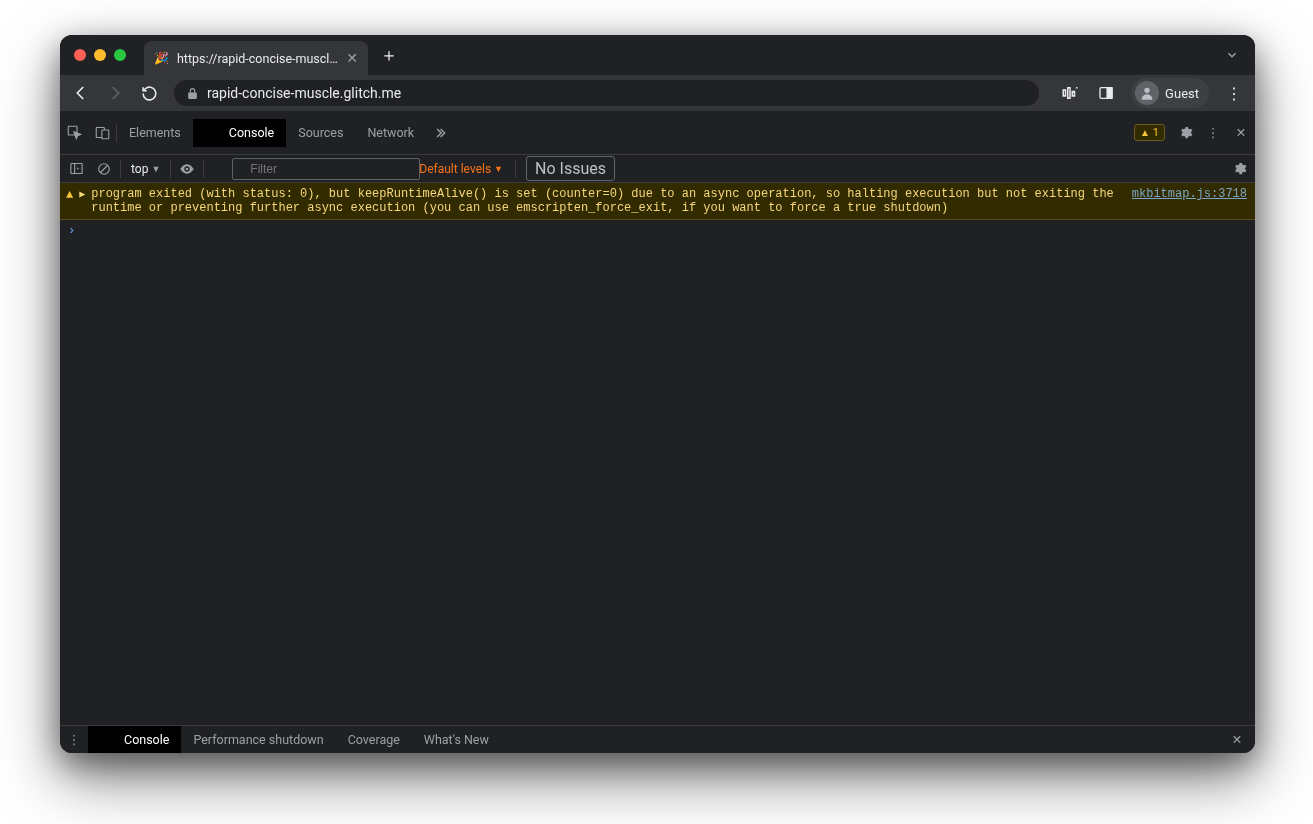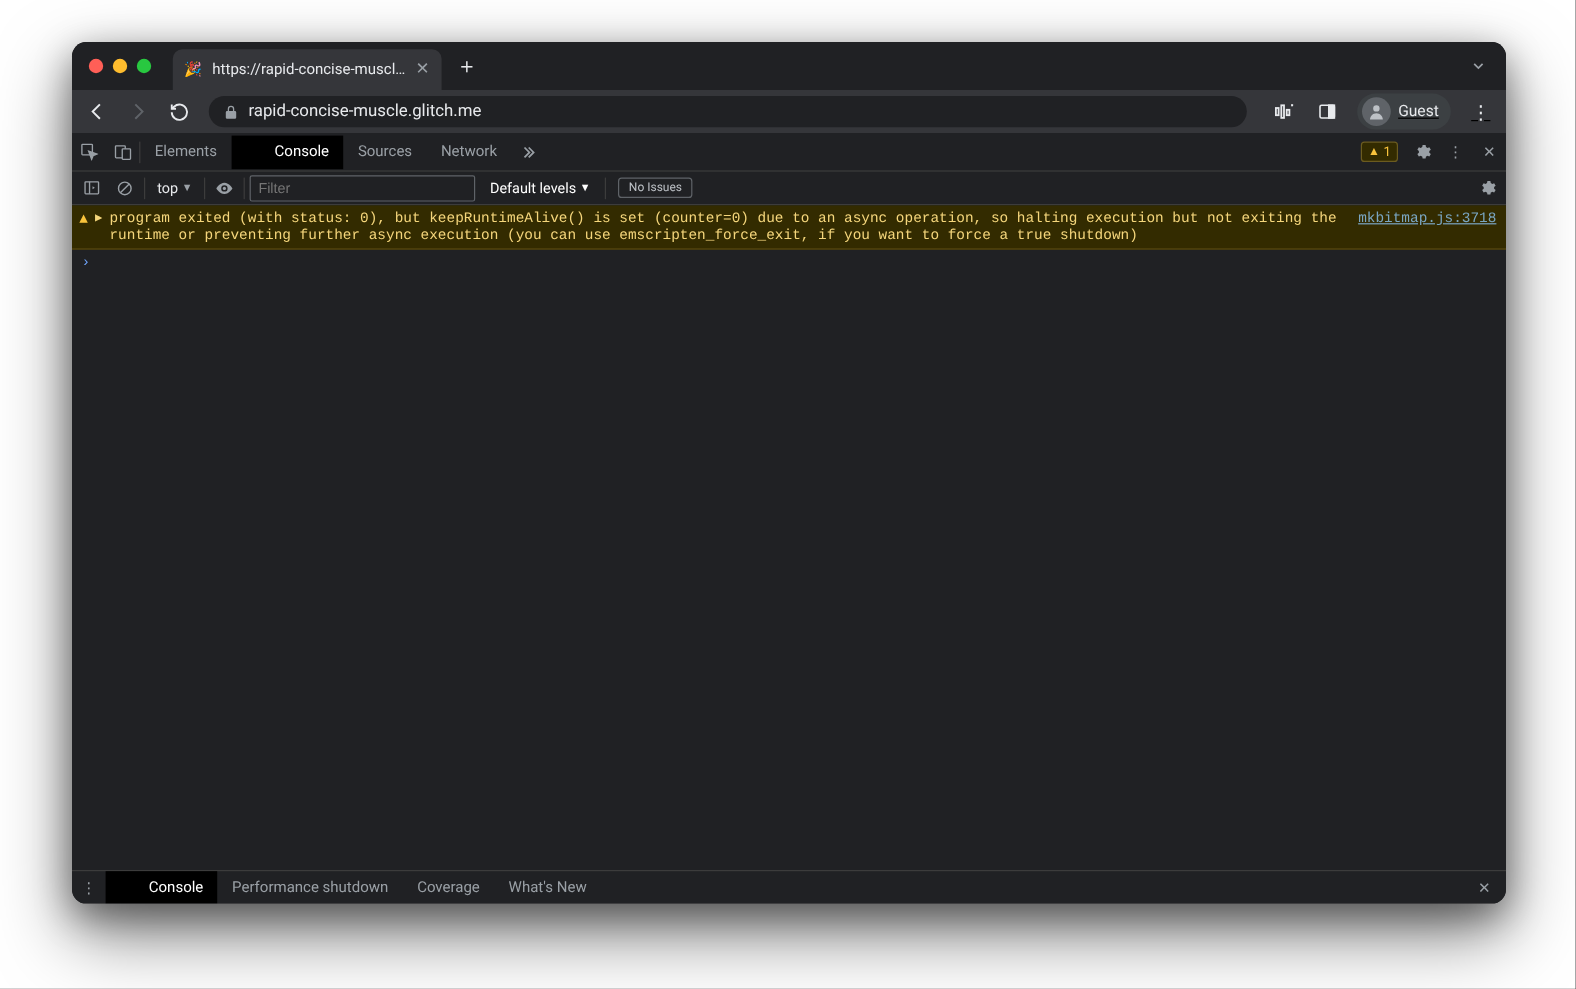--- a/index.html
+++ b/index.html
@@ -73,47 +73,47 @@
   display: flex;
   align-items: center;
   padding: 0 12px;
   gap: 8px;
   margin: 0 6px;
   color: #e8eaed;
   font-size: 14px;
 }
 .lock-icon { color:#9aa0a6; }
 .url-text { color:#e8eaed; }
-.right-icons { display:flex; align-items:center; gap:6px; margin-left:6px;text-decoration:underline; }
+.right-icons { display:flex; align-items:center; gap:6px; margin-left:6px; }
 .icon-btn { width:30px;height:30px;display:flex;align-items:center;justify-content:center;color:#e8eaed;border-radius:4px;}
 .avatar-circle { width:24px;height:24px;border-radius:50%;background:#5f6368;display:flex;align-items:center;justify-content:center;}
 .avatar-circle svg{fill:#bdc1c6;}
 .guest-chip { display:flex;align-items:center;gap:6px;background:#3c4043;border-radius:16px;padding:3px 10px 3px 4px;color:#e8eaed;font-size:13px;margin:0 4px;}
 .kebab { font-size: 16px; color:#e8eaed; }
 
 .content-area { flex:1; display:flex; overflow:hidden; }
 .page-pane { flex: 0 0 625px; background:#fff; color:#1a1a1a; padding:10px 12px; font-size:15px; border-right:1px solid #000;}
 .devtools { flex: 1; background:#202124; color:#e8eaed; display:flex; flex-direction:column; min-width:0;}
 
-.dt-tabs { height:32px; display:flex; align-items:center; border-bottom:1px solid #3c3c3c; font-size:12.5px; }
+.dt-tabs { height:44px; display:flex; align-items:center; border-bottom:1px solid #3c3c3c; font-size:12.5px; }
 .dt-ic { width:28px;height:28px;display:flex;align-items:center;justify-content:center;color:#9aa0a6; }
 .dt-sep { width:1px;height:18px;background:#3c3c3c; }
 .dt-tab { padding:0 12px;height:28px;display:flex;align-items:center;color:#9aa0a6;cursor:pointer; }
 .dt-tab.active { background:#000;color:#fff;padding-left:36px; }
 .dt-tabs-spacer { flex:1; }
 .warn-badge { display:flex;align-items:center;gap:3px;font-size:11px;color:#f9c33c;border:1px solid #6b5b1f;border-radius:3px;padding:1px 5px;margin-right:6px;background:#332b00;}
 .warn-badge .tri{font-size:10px;}
 
 .console-toolbar { height:28px; display:flex; align-items:center; border-bottom:1px solid #3c3c3c; padding:0 4px; gap:4px; font-size:12px;}
 .ct-btn { width:24px;height:24px;display:flex;align-items:center;justify-content:center;color:#9aa0a6;}
 .ct-context { display:flex;align-items:center;gap:3px;color:#e8eaed;padding:0 6px;}
 .ct-filter { flex:0 0 188px; }
-.ct-filter input { width:100%;height:22px;background:#202124;border:1px solid #5f6368;border-radius:2px;color:#9aa0a6;padding:0 6px;font-size:12px;}
-.ct-levels { color:#ffffff;display:flex;align-items:center;gap:3px;padding:0 8px;}
-.ct-issues { color:#bdc1c6;border:1px solid #5f6368;border-radius:3px;padding:2px 8px;margin:0 6px;font-size:10px;}
+.ct-filter input { width:100%;height:22px;background:#202124;border:1px solid #5f6368;border-radius:2px;color:#9aa0a6;padding:0 17px;font-size:12px;margin-left:24px;}
+.ct-levels { color:#f97316;display:flex;align-items:center;gap:3px;padding:0 8px;margin-left:11px;}
+.ct-issues { color:#bdc1c6;border:1px solid #5f6368;border-radius:3px;padding:2px 8px;margin:0 6px;font-size:16px;}
 .ct-spacer{flex:1;}
 
 .console-body { flex:1; overflow:auto; font-family: Menlo, Consolas, "Courier New", monospace; font-size:12px; }
 .warn-row { background:#332b00; color:#f5d67b; border-bottom:1px solid #5a4a12; padding:4px 8px 4px 6px; display:flex; align-items:flex-start; gap:6px;}
 .warn-row .warn-icon { color:#f9c33c; font-size:12px; line-height:16px;}
 .warn-row .warn-caret { color:#f5d67b; font-size:10px; line-height:16px;}
 .warn-row .msg { flex:1; white-space:pre-wrap; line-height:14px;}
 .warn-row .src { color:#7aa6c2; text-decoration: underline; white-space:nowrap; margin-left:8px;}
 .prompt-row { padding:4px 8px; color:#59a7ff; display:flex; gap:6px;}
 .prompt-row .input-prompt{color:#6ea2f7;}

